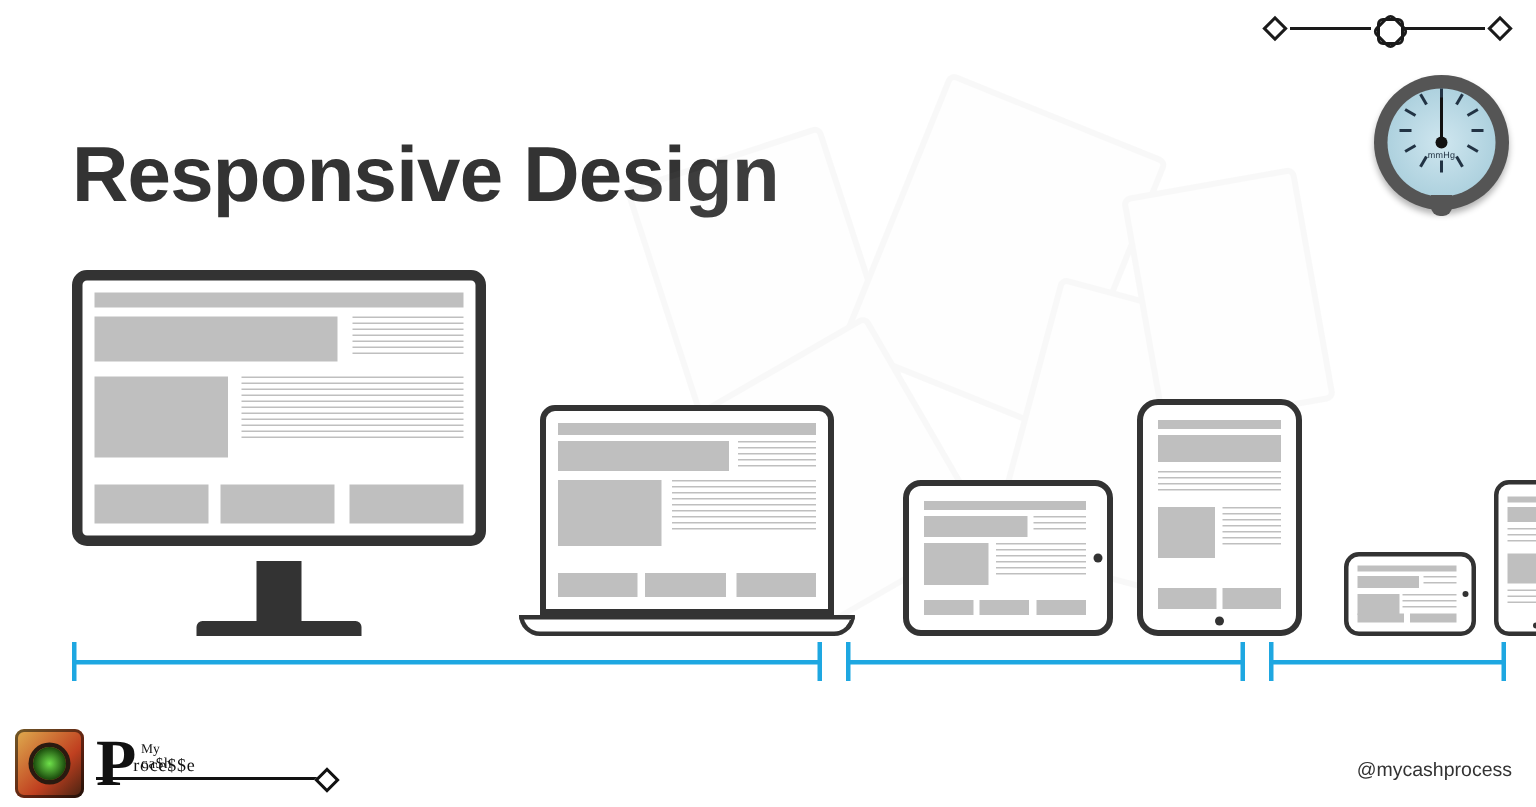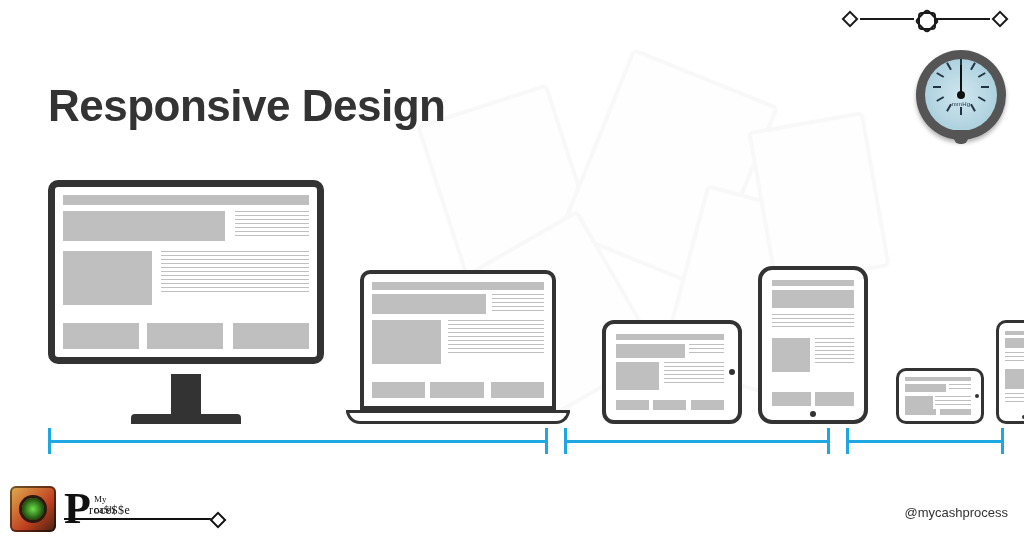--- a/index.html
+++ b/index.html
@@ -50,21 +50,21 @@
   }
   .top-ornament .knot::after {
     transform: rotate(45deg);
   }
 
   
   .title {
     position: absolute;
     top: 52px;
     left: 48px;
-    font-size: 44px;
+    font-size: 52px;
     font-weight: 800;
     color: #333333;
     letter-spacing: -0.5px;
   }
 
   
   .bg-papers {
     position: absolute;
     top: 60px;
     left: 340px;

